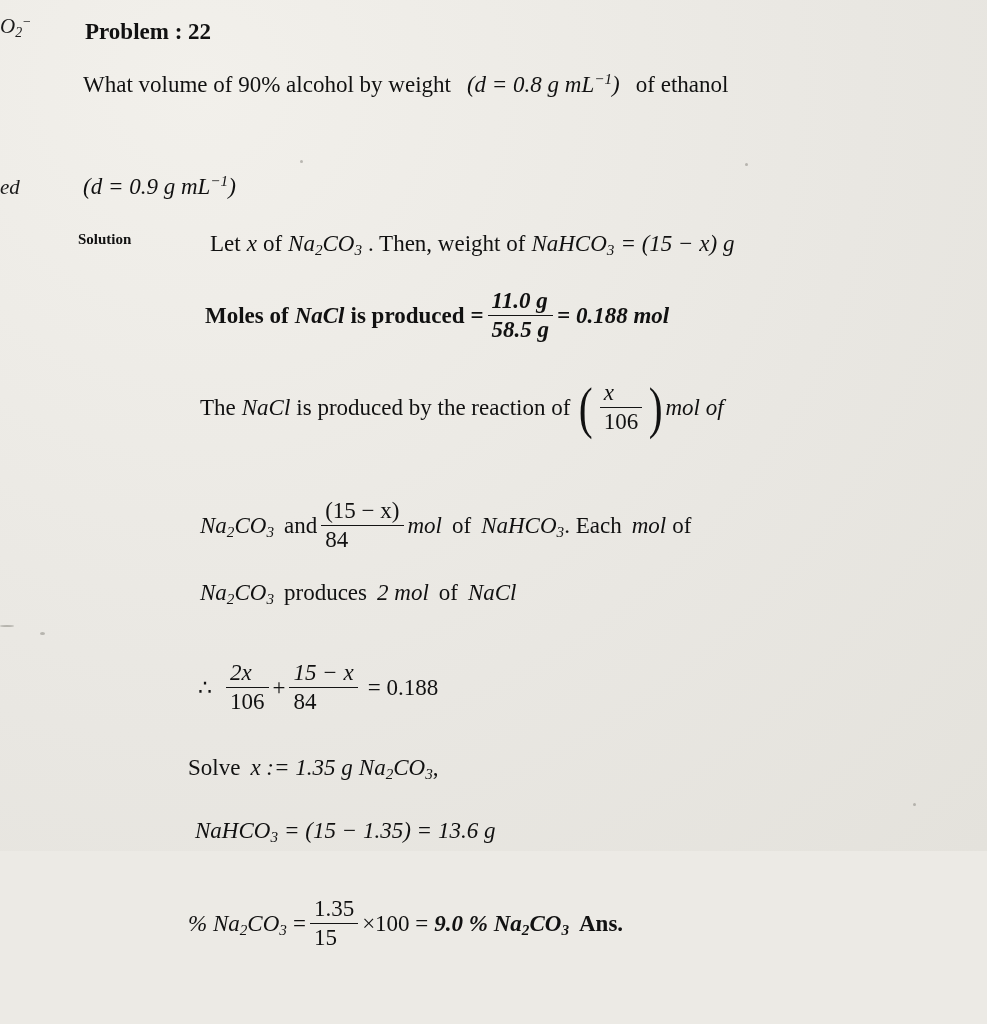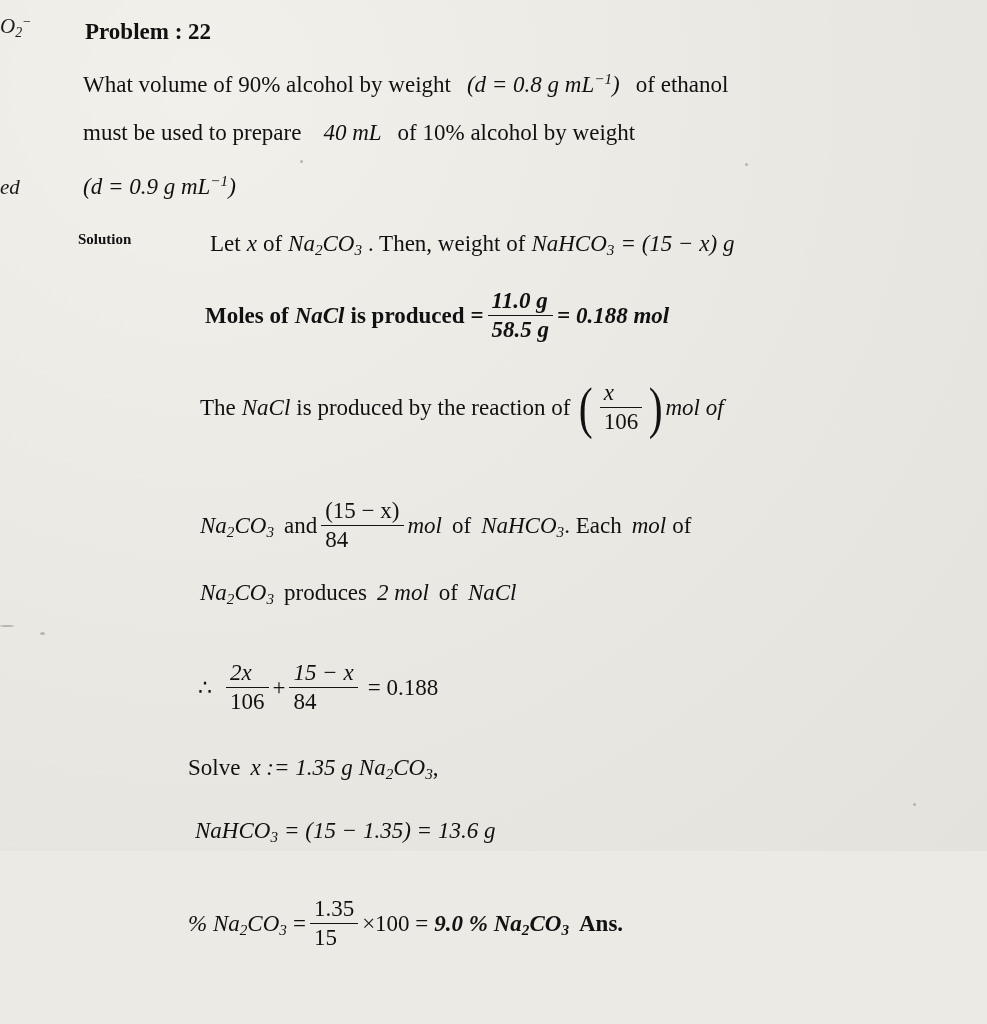--- a/index.html
+++ b/index.html
@@ -123,23 +123,20 @@
   <div class="margin-frag" id="frag-ed">
     <span>ed</span>
   </div>
 
   <div class="line bold-label" style="left:85px; top:20px; font-size:23px;">Problem : 22</div>
 
   <div class="justified-line" style="left:83px; top:70px;">
     <span>What volume of 90% alcohol by weight</span><span class="sp-w"></span><i>(d&nbsp;=&nbsp;0.8&nbsp;g&nbsp;mL<sup>−1</sup>)</i><span class="sp-w"></span><span>of ethanol</span>
   </div>
 
-  <div class="justified-line" style="left:83px; top:120px;">
-    <span>must  be  used  to  prepare</span><span class="sp-w"></span><span class="sp-s"></span><i>40&nbsp;mL</i><span class="sp-w"></span><span>of   10%   alcohol   by   weight</span>
-  </div>
 
   <div class="justified-line" style="left:83px; top:172px;">
     <i>(d&nbsp;=&nbsp;0.9&nbsp;g&nbsp;mL<sup>−1</sup>)</i>
   </div>
 
   <div class="line bold-label" style="left:78px; top:232px;">Solution</div>
 
   <div class="justified-line" style="left:210px; top:231px;">
     <span>Let</span><span class="sp-s"></span><i>x</i><span class="sp-s"></span><span>of</span><span class="sp-s"></span><i>Na<sub>2</sub>CO<sub>3</sub></i><span class="sp-s"></span><span>. Then, weight of</span><span class="sp-s"></span><i>NaHCO<sub>3</sub></i><span class="sp-s"></span><i>= (15 − x) g</i>
   </div>

